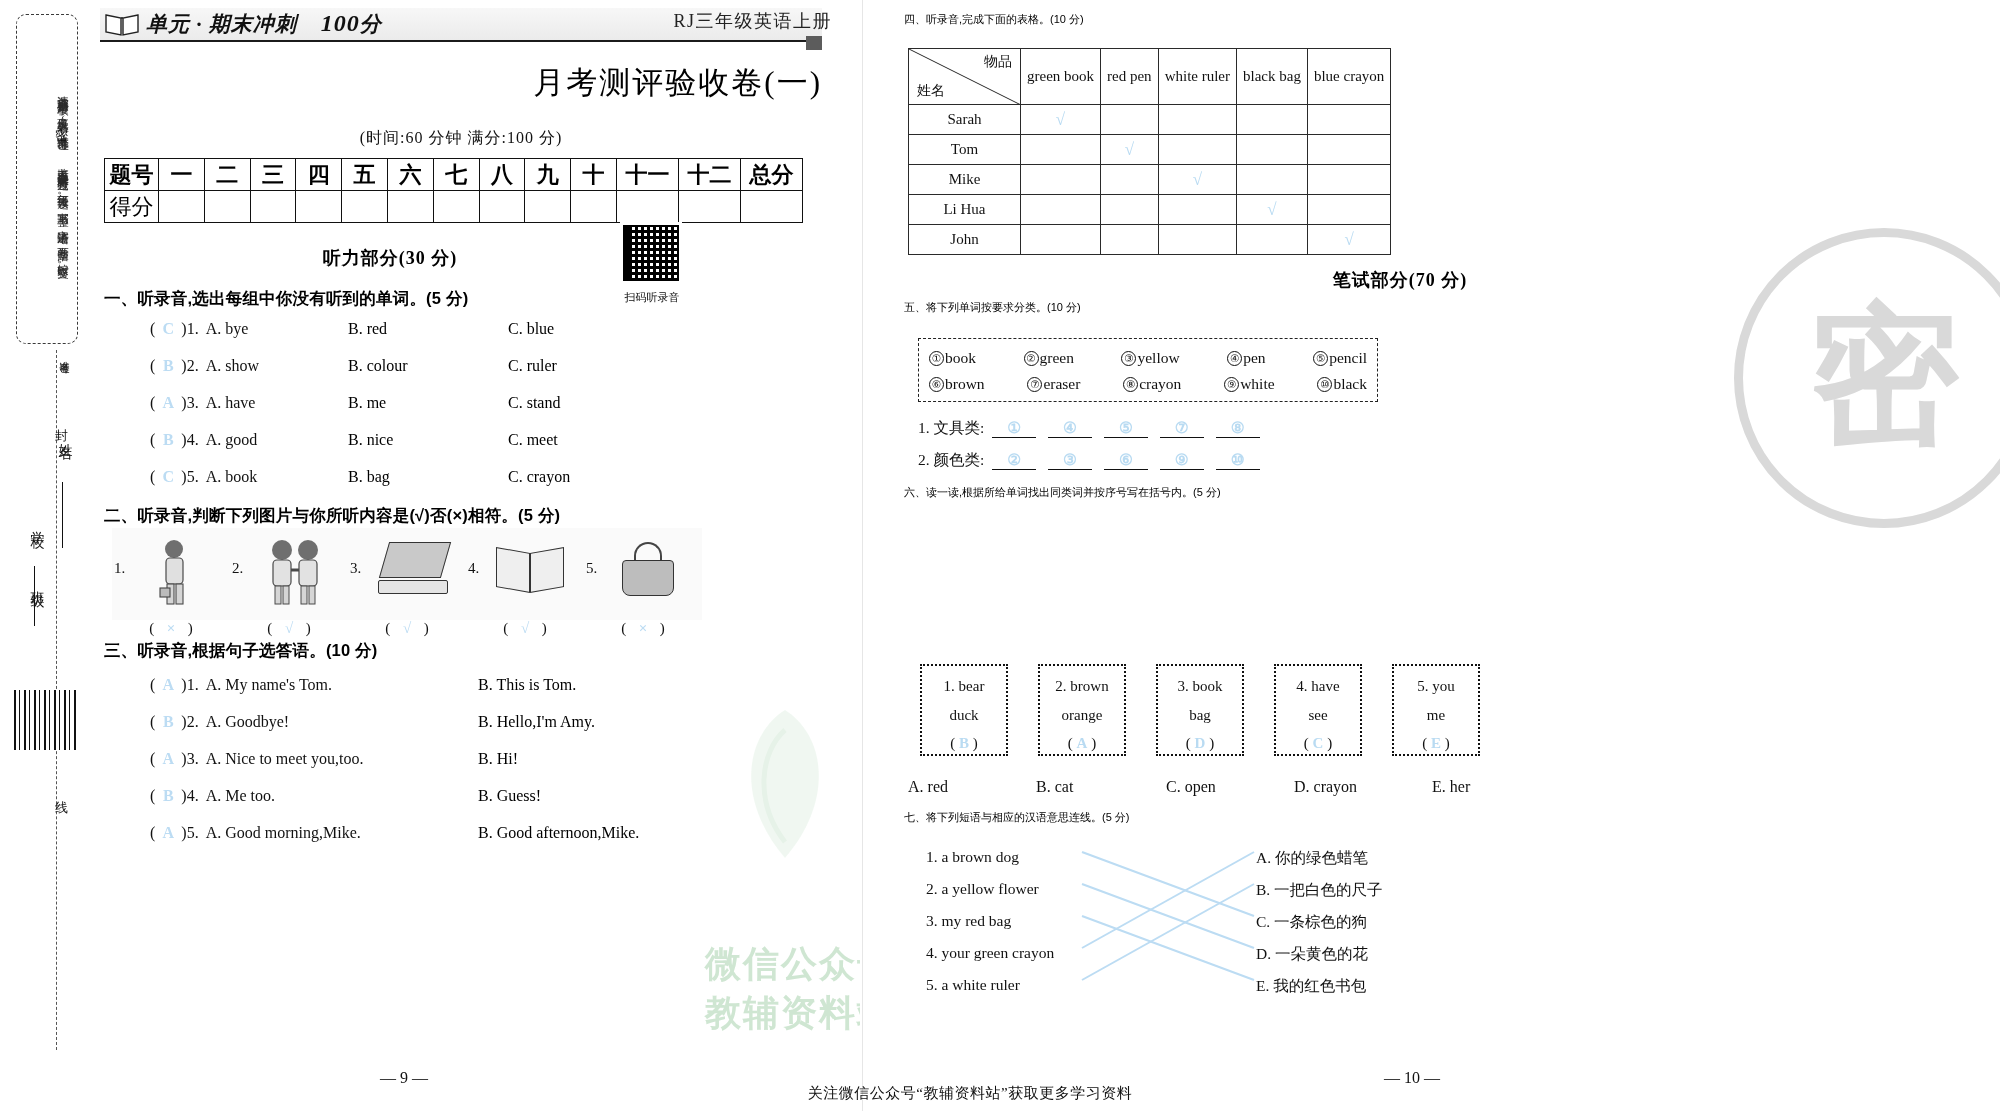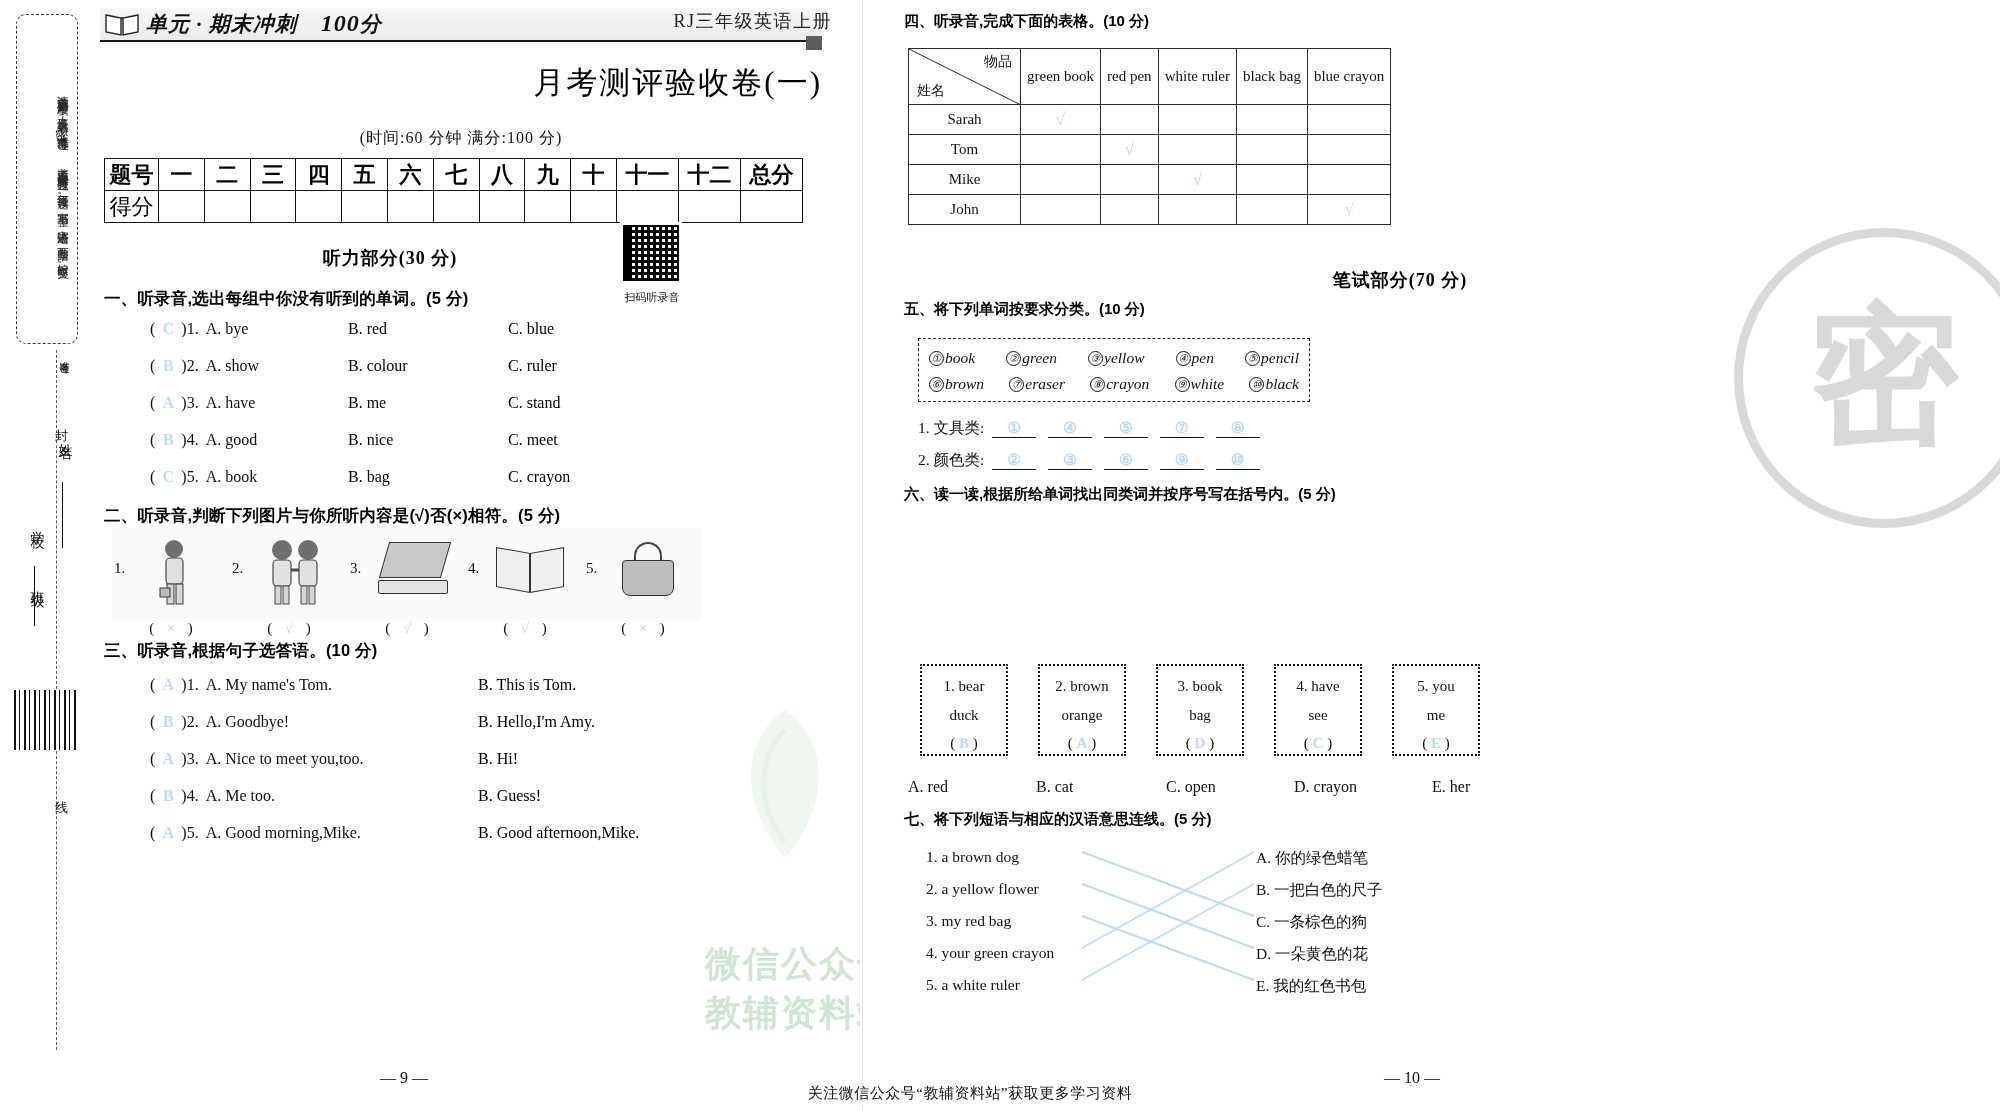--- a/index.html
+++ b/index.html
@@ -176,21 +176,21 @@
     position: absolute; left: 12px; top: 24px; width: 52px; height: 36px;
     background: #bdbdbd; border: 1.5px solid #333; border-radius: 4px 4px 8px 8px;
   }
   .bag-handle {
     position: absolute; left: 24px; top: 6px; width: 28px; height: 22px;
     border: 2.4px solid #444; border-bottom: none; border-radius: 14px 14px 0 0;
   }
 
   
   .r-head {
-    position: absolute; font-size: 15px; font-weight: bold; color: #000;
+    position: absolute; font-size: 11px; font-weight: normal; color: #000;
     font-family: "Liberation Sans", sans-serif;
   }
   .listen-table {
     position: absolute; left: 908px; top: 48px; border-collapse: collapse;
     font-size: 15px;
   }
   .listen-table th, .listen-table td {
     border: 1px solid #2a2a2a; height: 30px; text-align: center;
     font-weight: normal; padding: 0 6px; color: #111;
   }
@@ -546,35 +546,43 @@
       </tr>
       <tr>
         <td>Mike</td>
         <td></td>
         <td></td>
         <td><span class="tick">√</span></td>
         <td></td>
         <td></td>
       </tr>
       <tr>
+        <td>Li Hua</td>
+        <td></td>
+        <td></td>
+        <td></td>
+        <td><span class="tick">√</span></td>
+        <td></td>
+      </tr>
+      <tr>
         <td>John</td>
         <td></td>
         <td></td>
         <td></td>
         <td></td>
         <td><span class="tick">√</span></td>
       </tr>
     </tbody>
       </table>
 
     <div class="part-head" style="left:40px; top:268px; width:1000px;">笔试部分(70 分)</div>
 
     <div class="r-head" style="left:44px; top:300px;">五、将下列单词按要求分类。(10 分)</div>
 
-    <div class="wordbank" style="left:58px; top:338px; width:392px; height:64px;font-style:italic;">
+    <div class="wordbank" style="left:58px; top:338px; width:460px; height:64px;">
       <div class="wb-row">
         <span><span class="circnum">①</span><span>book</span></span>
         <span><span class="circnum">②</span><span>green</span></span>
         <span><span class="circnum">③</span><span>yellow</span></span>
         <span><span class="circnum">④</span><span>pen</span></span>
         <span><span class="circnum">⑤</span><span>pencil</span></span>
       </div>
       <div class="wb-row">
         <span><span class="circnum">⑥</span><span>brown</span></span>
         <span><span class="circnum">⑦</span><span>eraser</span></span>

